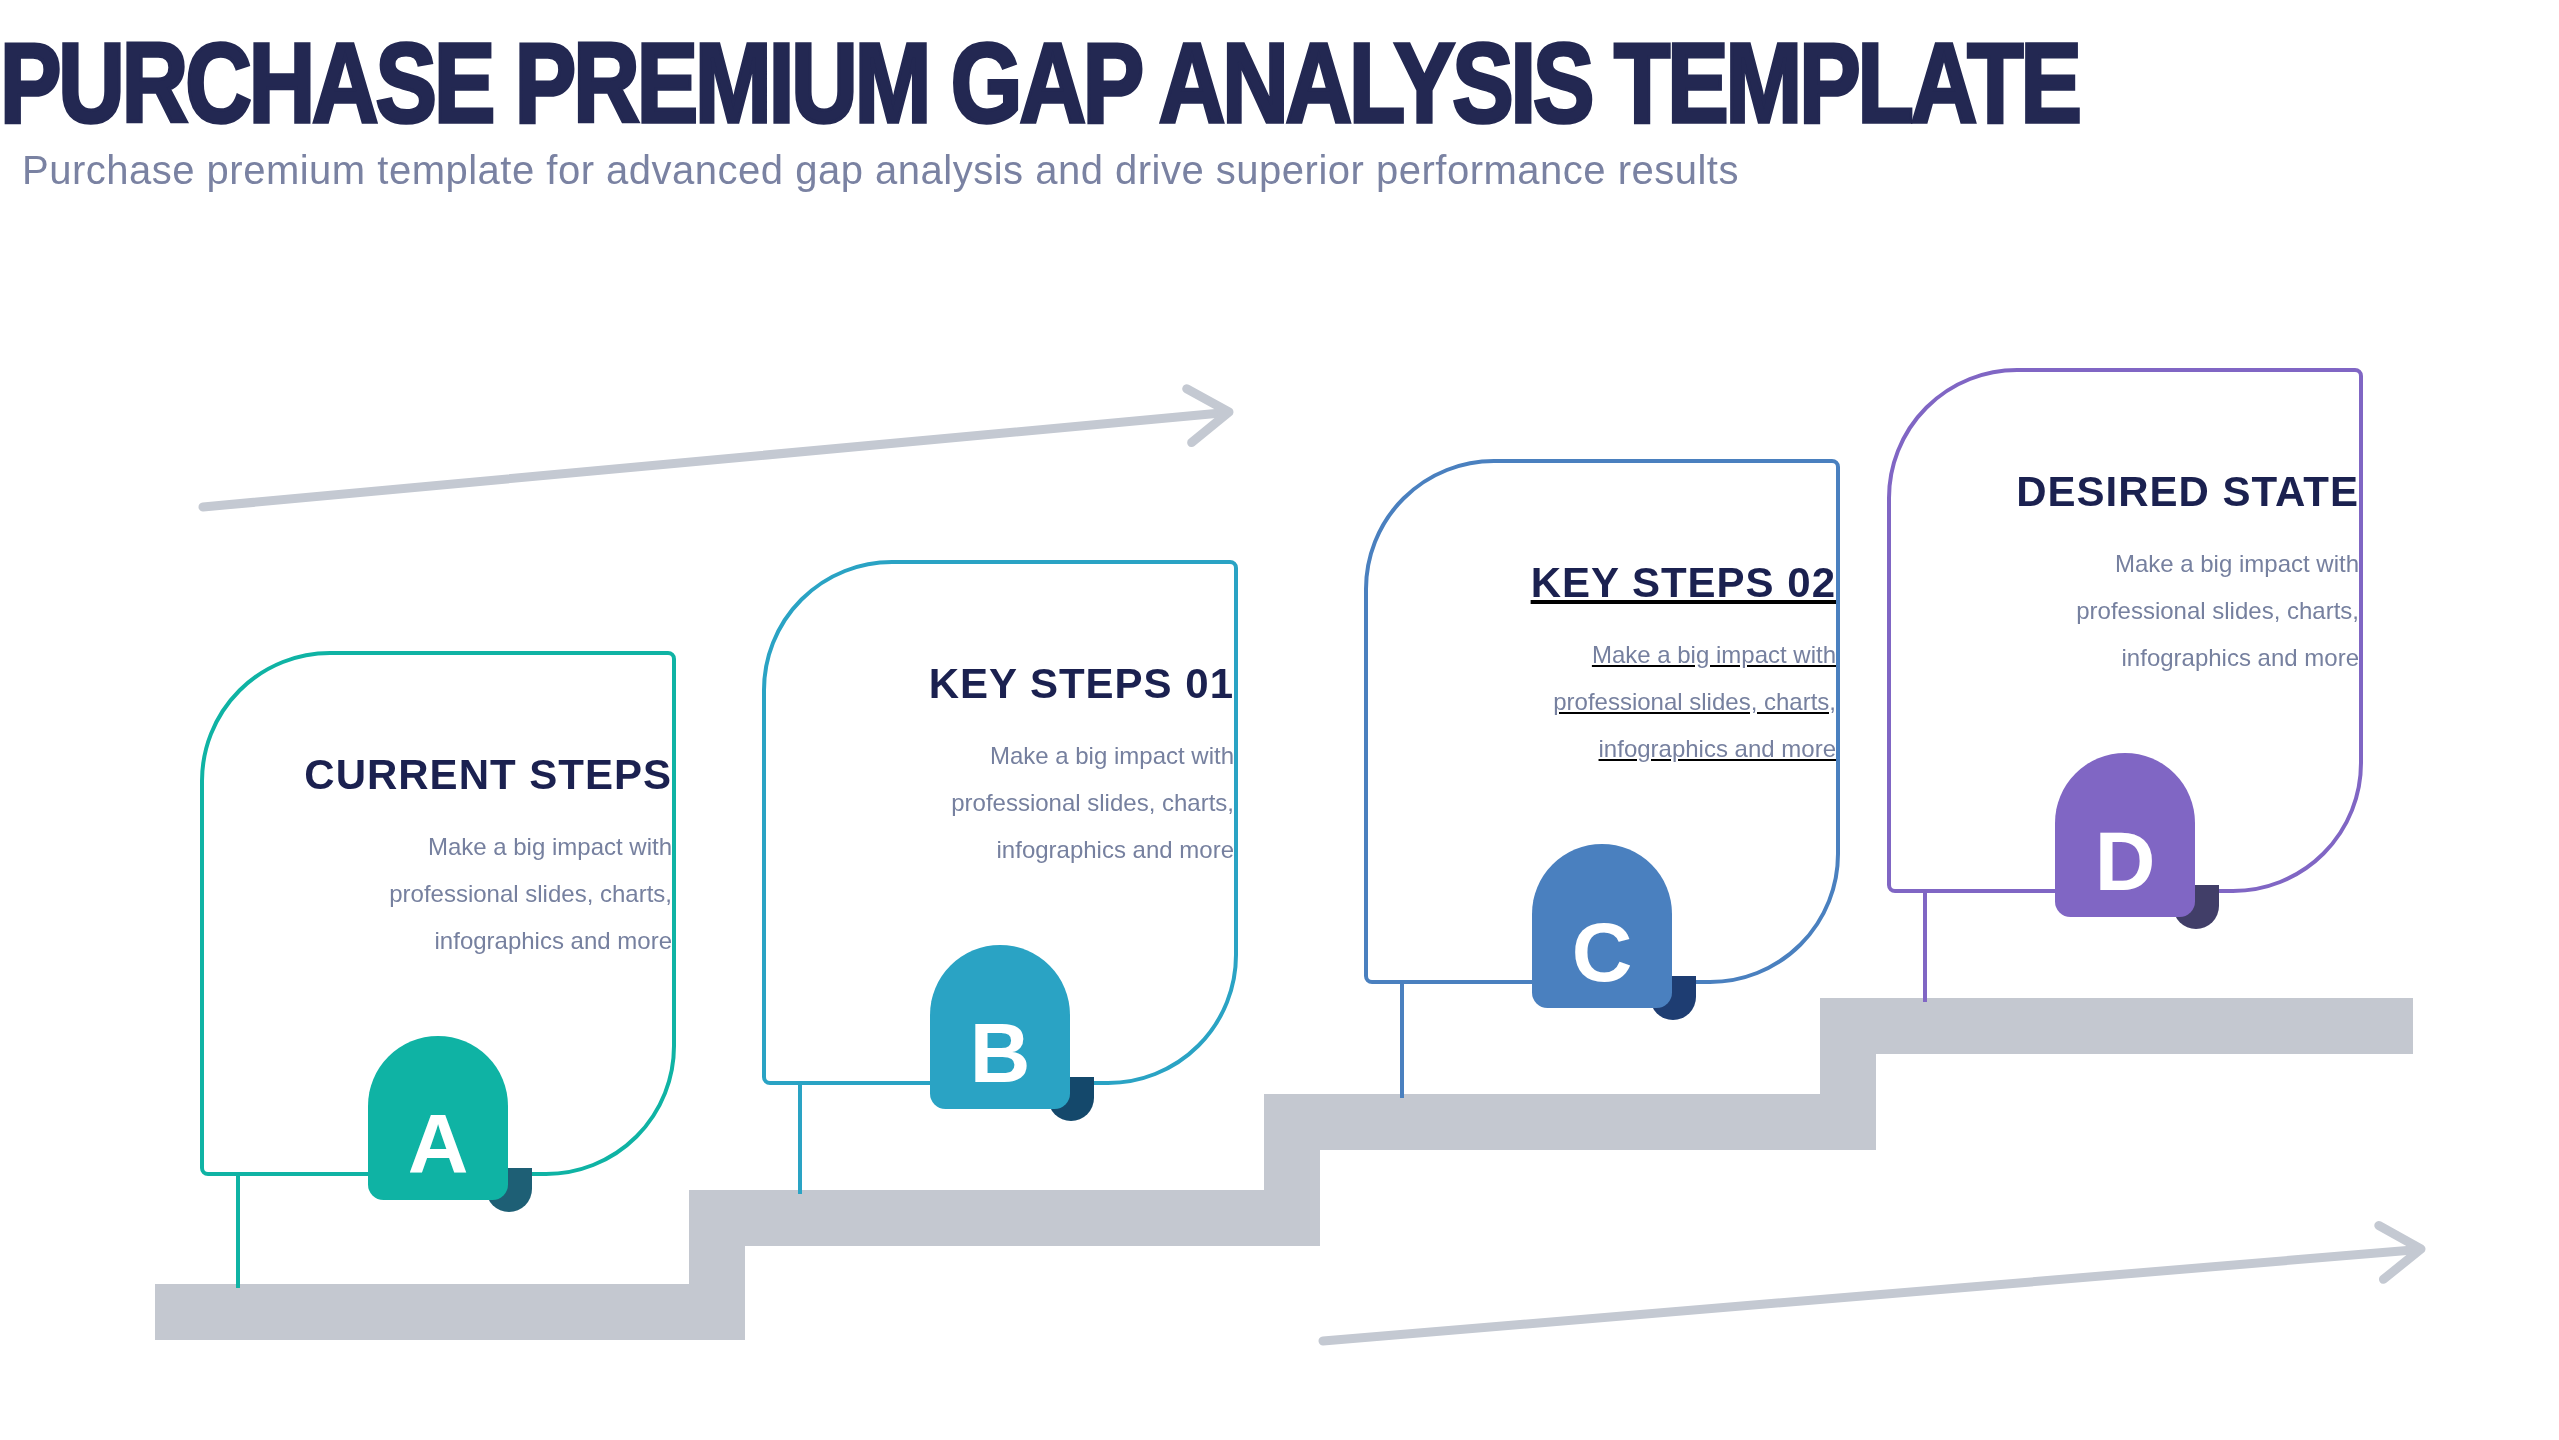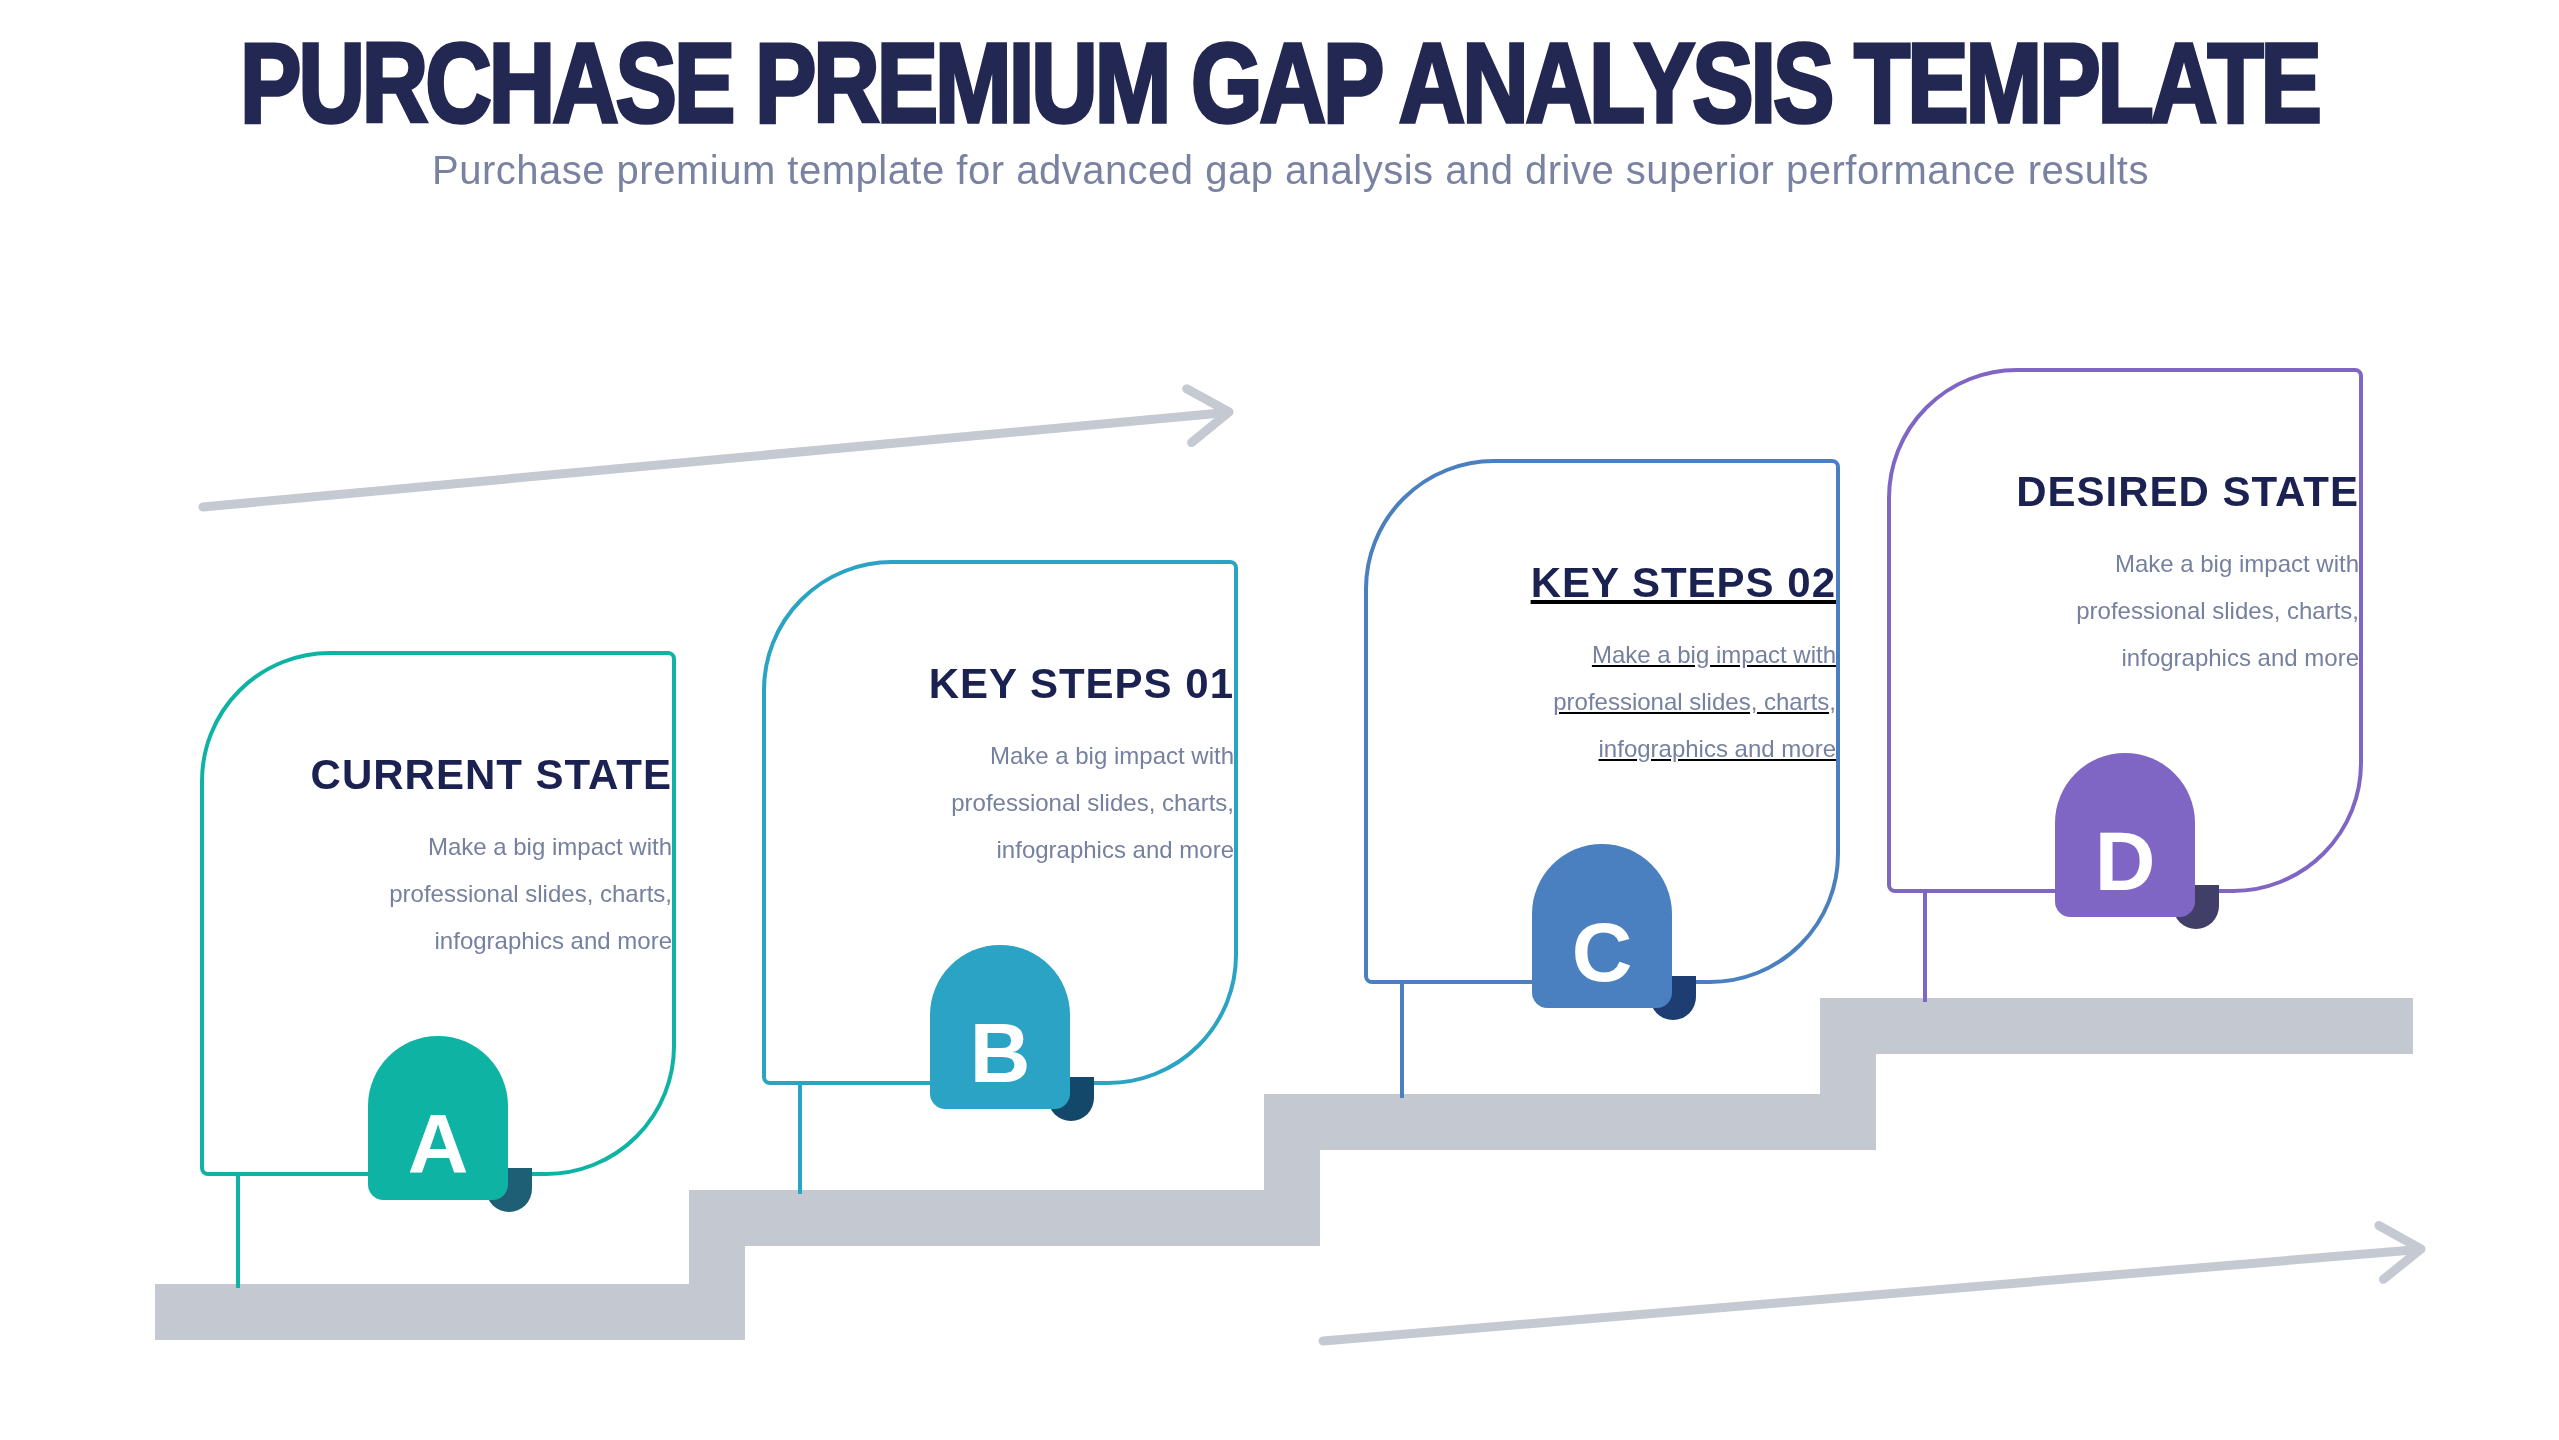--- a/index.html
+++ b/index.html
@@ -1,21 +1,21 @@
 <!DOCTYPE html>
 <html><head>
 <meta charset="utf-8">
 <style>
   * { margin:0; padding:0; box-sizing:border-box; }
   html,body { background:#ffffff; }
   body { font-family:"Liberation Sans", sans-serif; }
   #page { position:relative; width:2559px; height:1440px; background:#ffffff; overflow:hidden; }
 
   
-  .header { position:absolute; left:0; top:0; width:100%; text-align:center; }
+  .header { position:absolute; left:0; top:0; width:100%; }
   .main-title{
     display:inline-block;
     margin-top:20px;
     font-size:92px;
     font-weight:bold;
     letter-spacing:-3px;
     -webkit-text-stroke:3px currentColor;
     transform:scaleY(1.22);
     transform-origin:top center;
     white-space:nowrap;
@@ -115,21 +115,21 @@
 
   <div class="step s1" style="background: rgb(196, 200, 208);"></div>
   <div class="step r1" style="background: rgb(196, 200, 208);"></div>
   <div class="step s2" style="background: rgb(196, 200, 208);"></div>
   <div class="step r2" style="background: rgb(196, 200, 208);"></div>
   <div class="step s3" style="background: rgb(196, 200, 208);"></div>
   <div class="step r3" style="background: rgb(196, 200, 208);"></div>
   <div class="step s4" style="background: rgb(196, 200, 208);"></div>
 
   <div class="card card-a" style="border-color: rgb(15, 179, 164);">
-    <div class="card-title" style="color: rgb(27, 33, 80);">CURRENT STATE</div>
+    <div class="card-title" style="color: rgb(27, 33, 80);">CURRENT STEPS</div>
     <div class="card-body" style="color: rgb(118, 128, 159);">
       <div>Make a big impact with</div>
       <div>professional slides, charts,</div>
       <div>infographics and more</div>
     </div>
     <div class="connector" style="background: rgb(15, 179, 164);"></div>
     <div class="fold" style="background: rgb(30, 95, 117);"></div>
     <div class="badge" style="background: rgb(15, 179, 164);">
       <div class="badge-letter" style="color: rgb(255, 255, 255);">A</div>
     </div>

